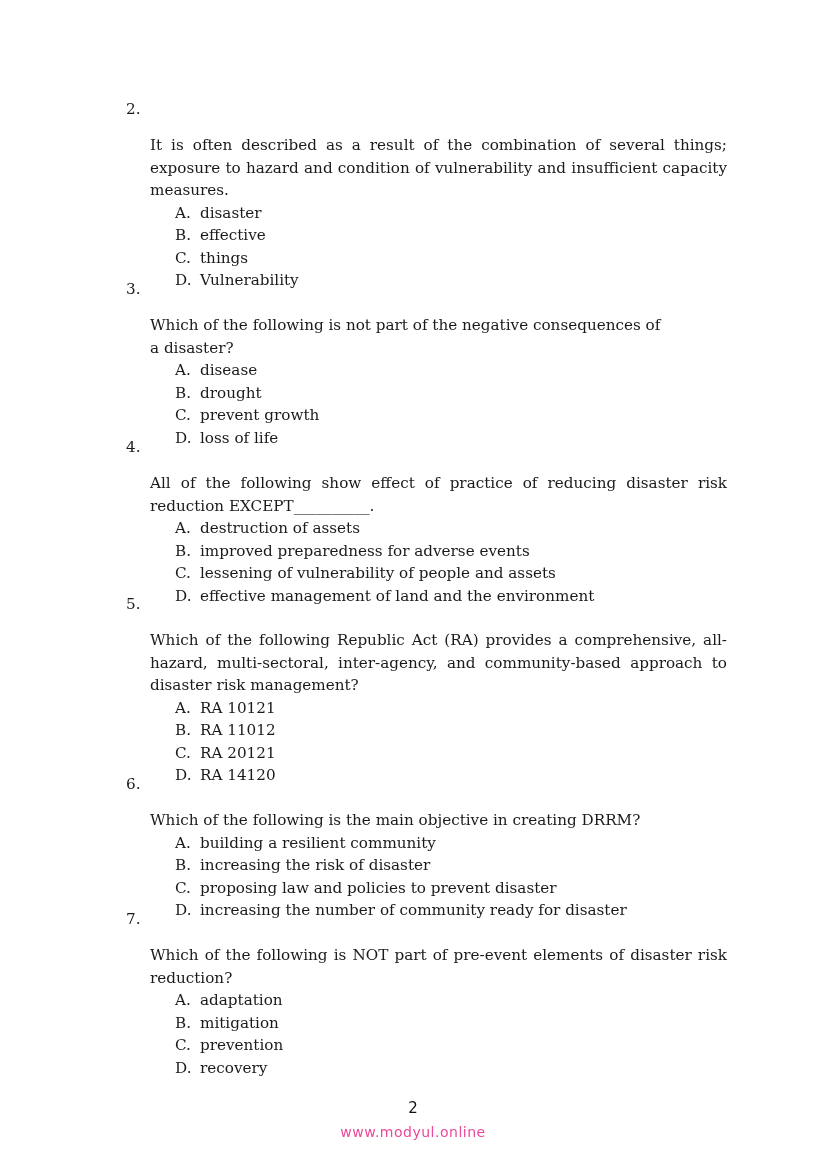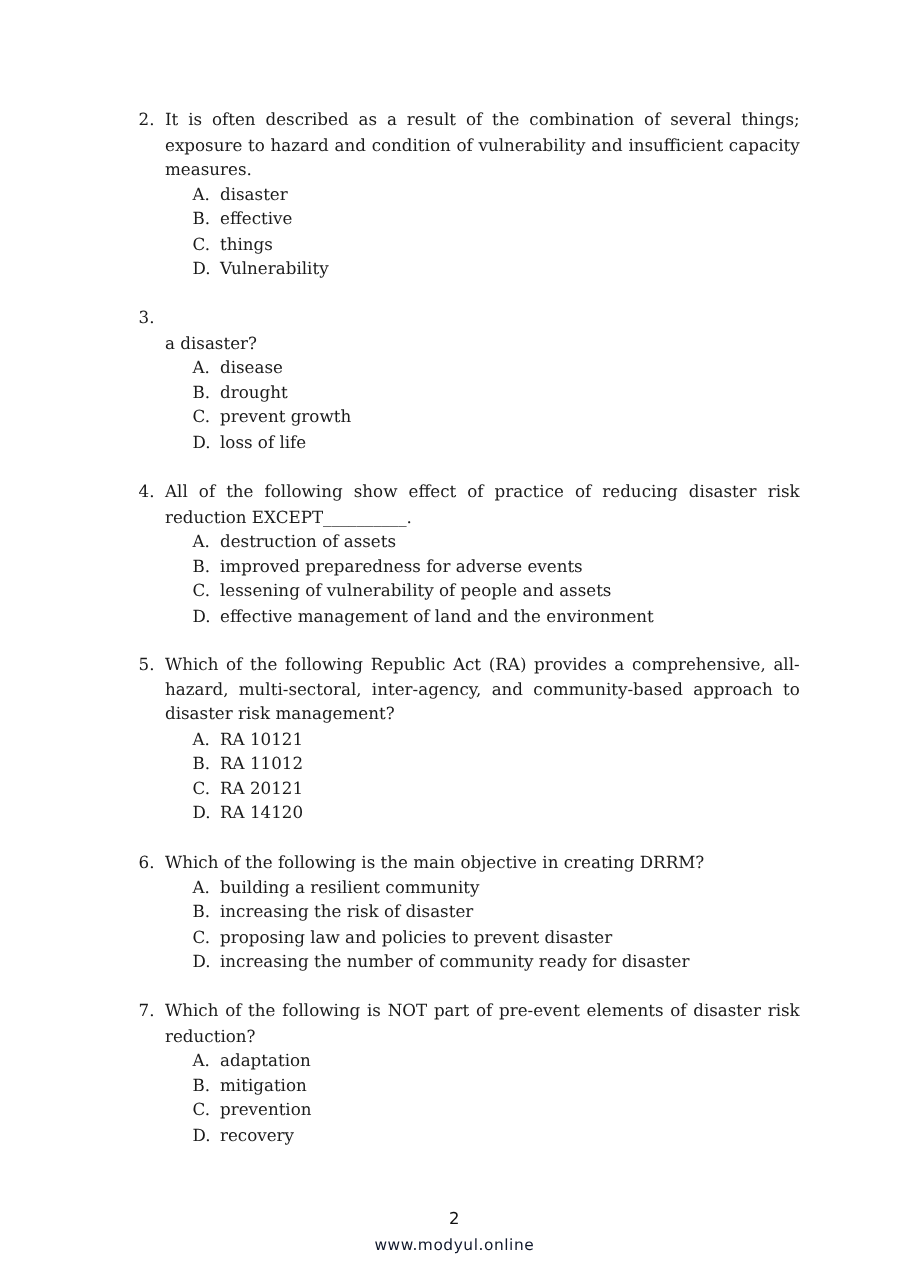--- a/index.html
+++ b/index.html
@@ -8,34 +8,34 @@
     position: absolute; left: 0; top: 0; width: 826px; height: 1169px;
     font-family: "DejaVu Serif", "Liberation Serif", serif;
     color: #1a1a1a;
     font-size: 15.2px;
   }
   .q {
     position: absolute; left: 126px; width: 601px;
   }
   .q-row { display: flex; line-height: 22.5px; }
   .q-num { width: 24px; flex: 0 0 24px; }
-  .q-text { flex: 1; text-align: justify; }
+  .q-text { flex: 1; text-align: justify; margin-top: 36px; }
   .q-text.nojust { text-align: left; }
   .q-text .bold { font-weight: normal; }
   .opts { margin-left: 49px; }
   .opt { display: flex; line-height: 22.5px; }
   .opt-letter { width: 25px; flex: 0 0 25px; }
   .opt-text { flex: 1; }
   .footer-page {
     position: absolute; top: 1099px; left: 0; width: 826px; text-align: center;
     font-family: "DejaVu Sans", "Liberation Sans", sans-serif; font-size: 15px; color: #111;
   }
   .footer-site {
     position: absolute; top: 1124px; left: 0; width: 826px; text-align: center;
-    font-family: "DejaVu Sans", "Liberation Sans", sans-serif; font-size: 14px; color: #0f172a;
+    font-family: "DejaVu Sans", "Liberation Sans", sans-serif; font-size: 14px; color: #ec4899;
     letter-spacing: 0.5px;
   }
 </style>
 </head>
 <body>
 
 <div class="page">
 
   <div class="q" style="top:98px;">
     <div class="q-row">
@@ -59,21 +59,21 @@
           <span class="opt-letter">D.</span>
           <span class="opt-text">Vulnerability</span>
         </div>
     </div>
   </div>
 
   <div class="q" style="top:278px;">
     <div class="q-row">
       <span class="q-num">3.</span>
       <span class="q-text nojust">
-        <br>
+        <span>Which of the following is not part of the negative consequences of</span><br>
         <span>a disaster?</span>
       </span>
     </div>
     <div class="opts">
       <div class="opt">
           <span class="opt-letter">A.</span>
           <span class="opt-text">disease</span>
         </div>
       <div class="opt">
           <span class="opt-letter">B.</span>

